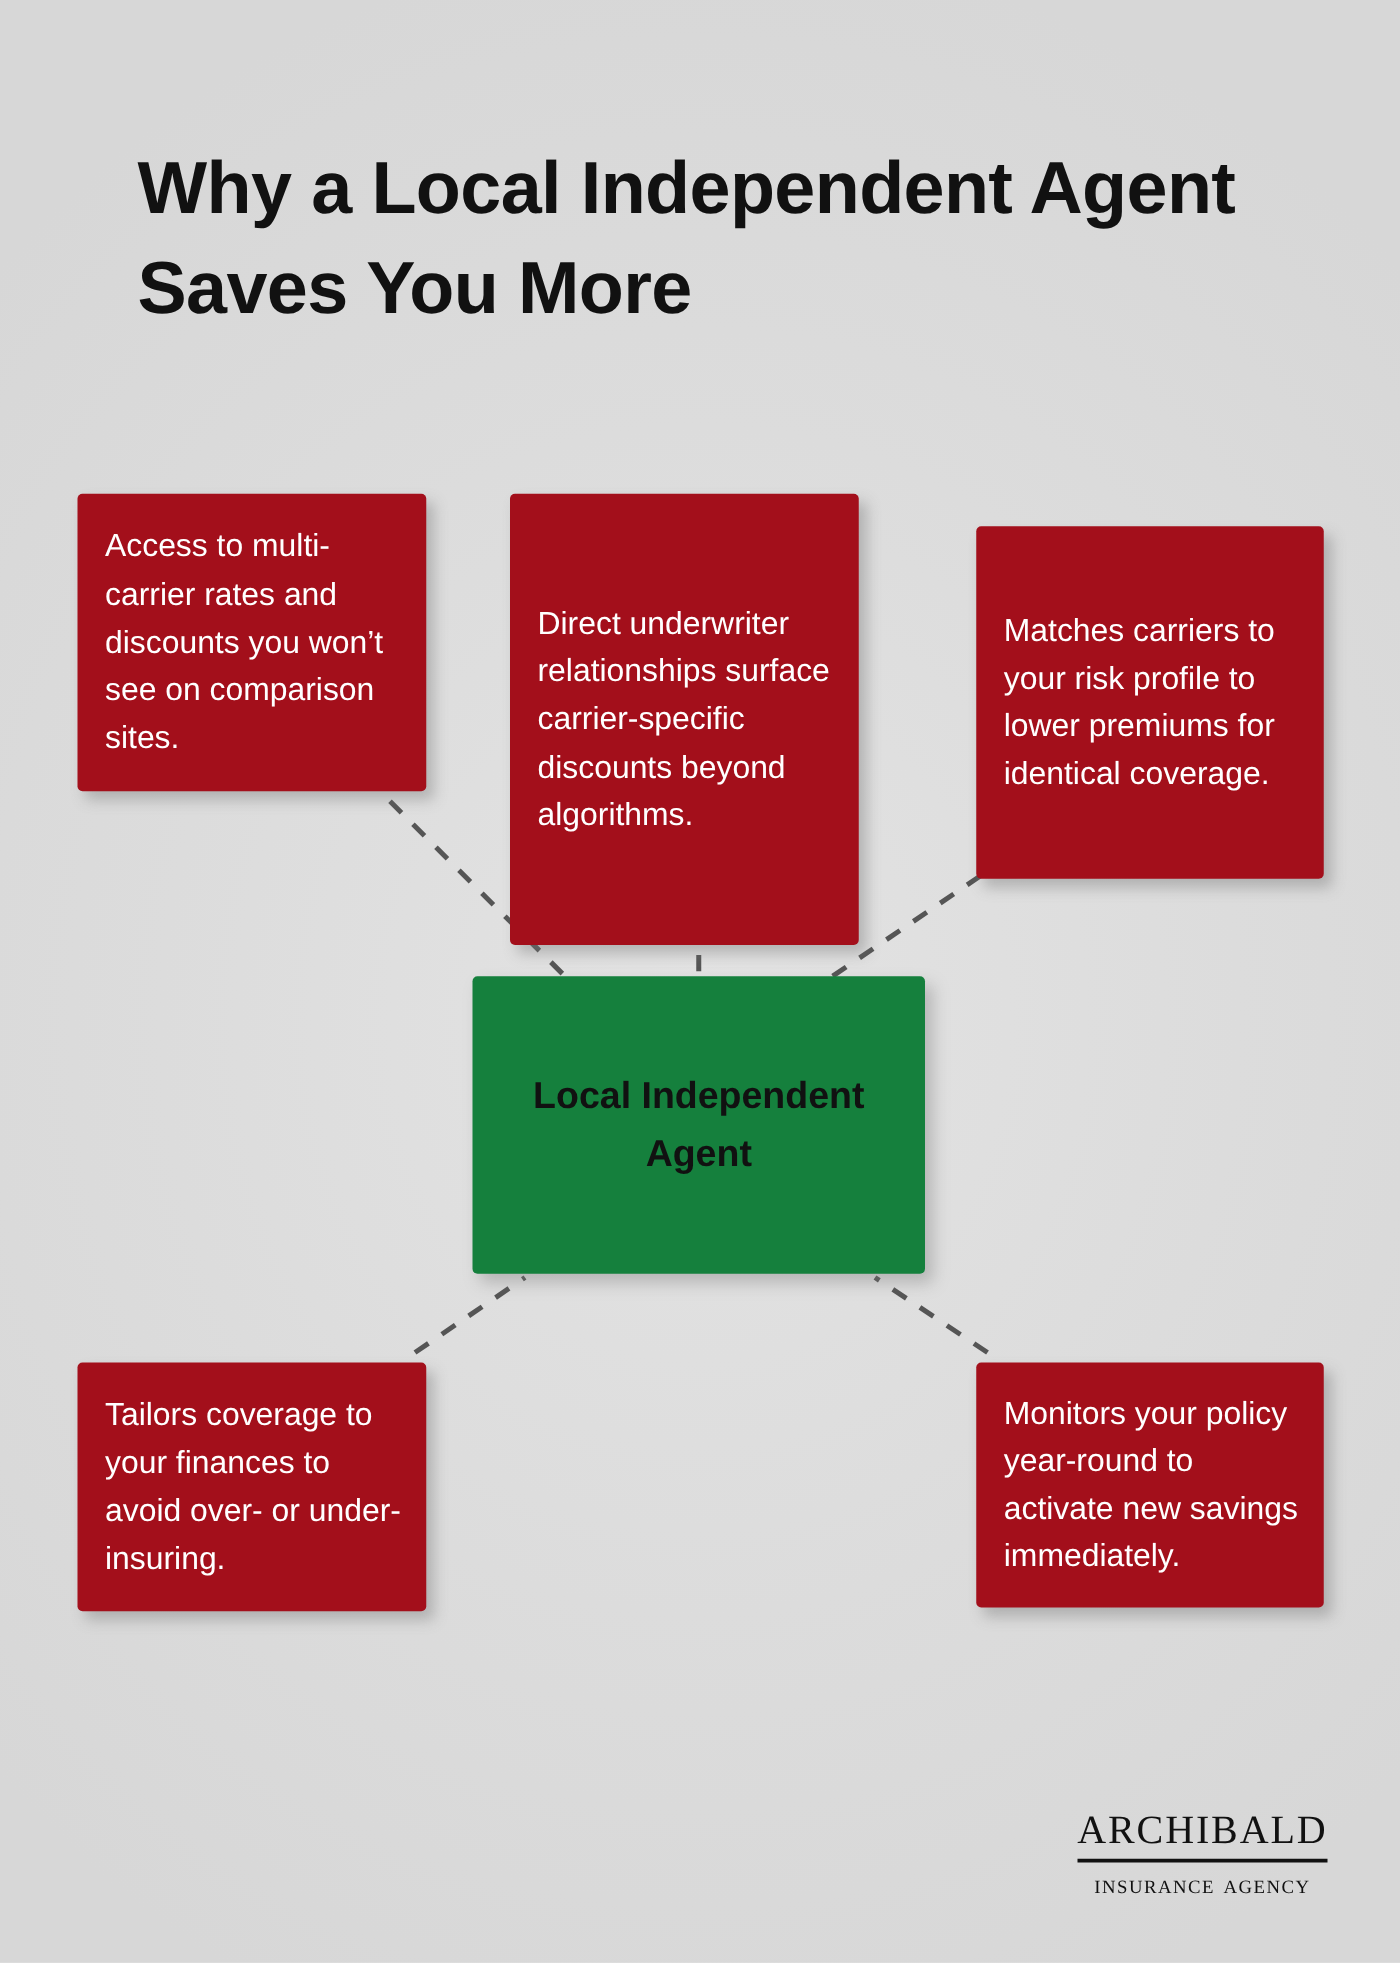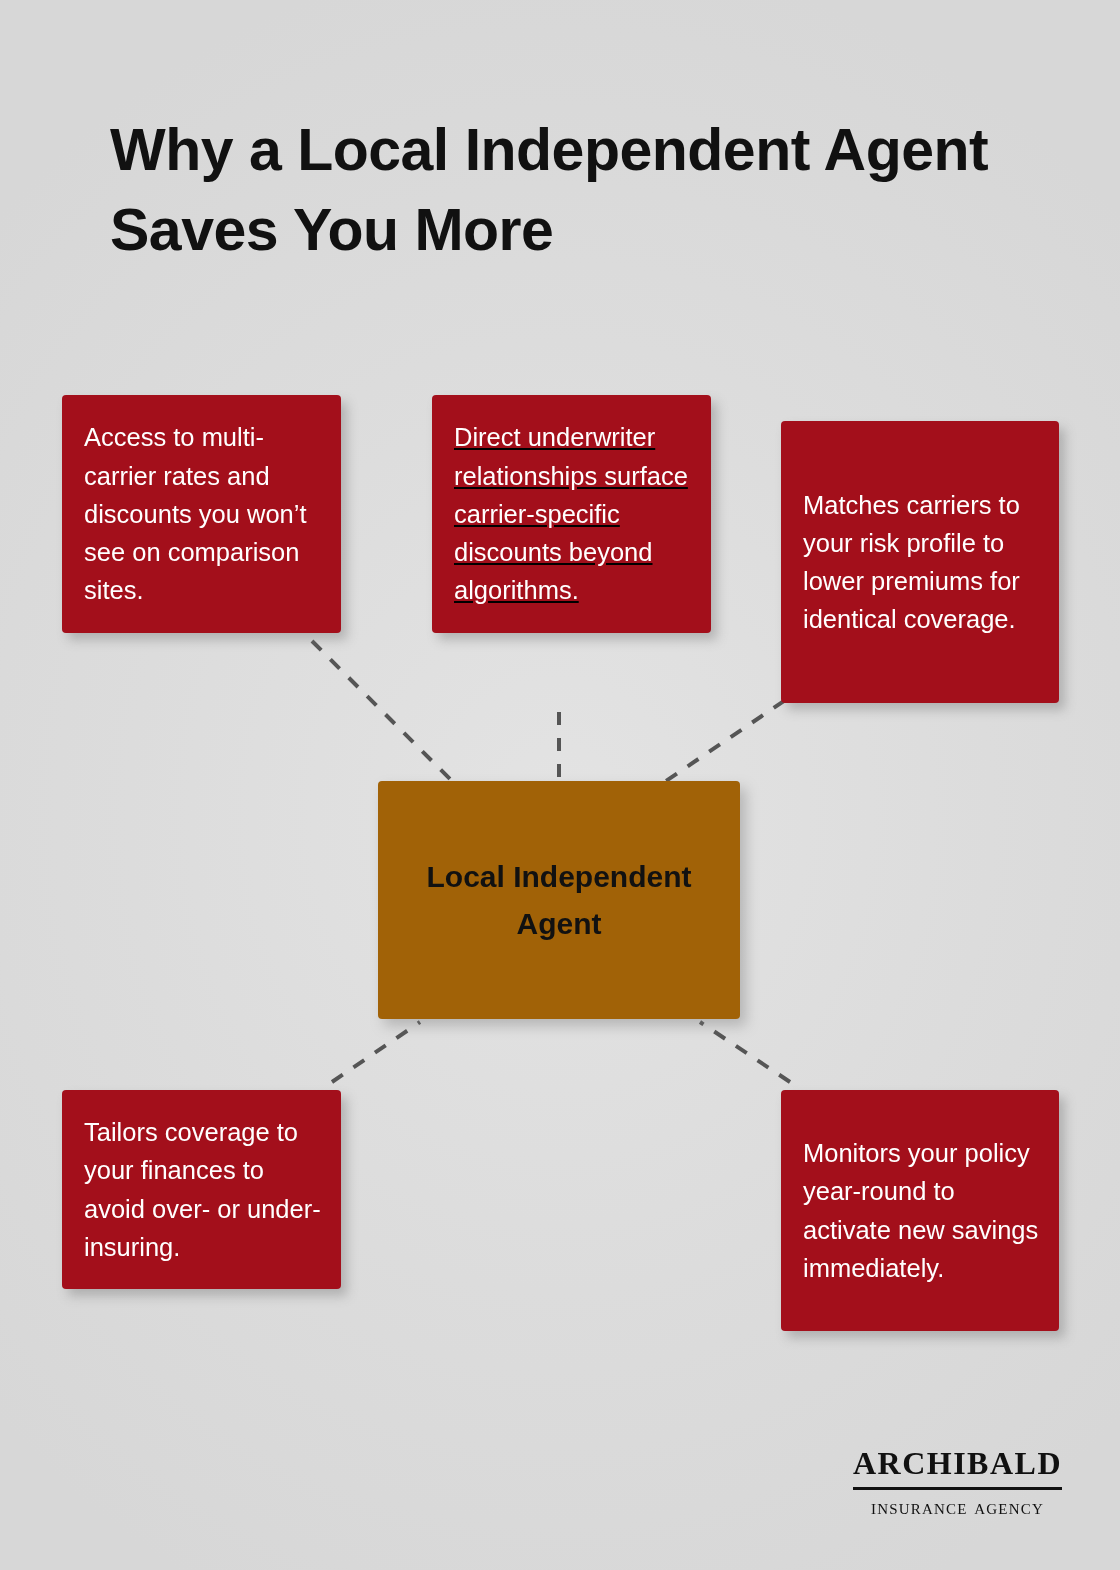--- a/index.html
+++ b/index.html
@@ -69,58 +69,58 @@
   .node-branch .node-text {
     color: #ffffff;
     font-size: 25.5px;
     line-height: 1.50;
     padding: 0 18px 0 22px;
     font-weight: 400;
     width: 100%;
   }
 
   .node-center {
-    background: #a16207;
+    background: #15803d;
     box-shadow: 6px 7px 13px rgba(120, 120, 120, 0.40);
     justify-content: center;
   }
 
   .node-center .node-text {
     color: #111111;
     font-size: 30px;
     line-height: 1.58;
     font-weight: 700;
     text-align: center;
     width: 100%;
     padding: 0 24px;
   }
 
   
   #node-access     { left: 62px;  top: 395px;  width: 279px; height: 238px; }
-  #node-direct     { left: 432px; top: 395px;  width: 279px; height: 238px; text-decoration: underline; }
+  #node-direct     { left: 408px; top: 395px;  width: 279px; height: 361px; }
   #node-matches    { left: 781px; top: 395px;  width: 278px; height: 282px; margin-top: 26px; }
   #node-center     { left: 378px; top: 781px;  width: 362px; height: 238px; }
   #node-tailors    { left: 62px;  top: 1090px; width: 279px; height: 199px; }
-  #node-monitors   { left: 781px; top: 1090px; width: 278px; height: 241px; }
+  #node-monitors   { left: 781px; top: 1090px; width: 278px; height: 196px; }
 
   
   .logo {
     position: absolute;
     right: 58px;
     bottom: 52px;
     text-align: center;
     color: #111111;
   }
 
   .logo-main {
     font-family: "Liberation Serif", serif;
     font-size: 45px;
     line-height: 1.0;
     letter-spacing: 1.5px;
-    font-weight: 700;
+    font-weight: 400;
     font-variant: small-caps;
     text-transform: lowercase;
     white-space: nowrap;
   }
 
   .logo-rule {
     height: 3px;
     background: #111111;
     margin: 5px 0 6px 0;
     width: 100%;

